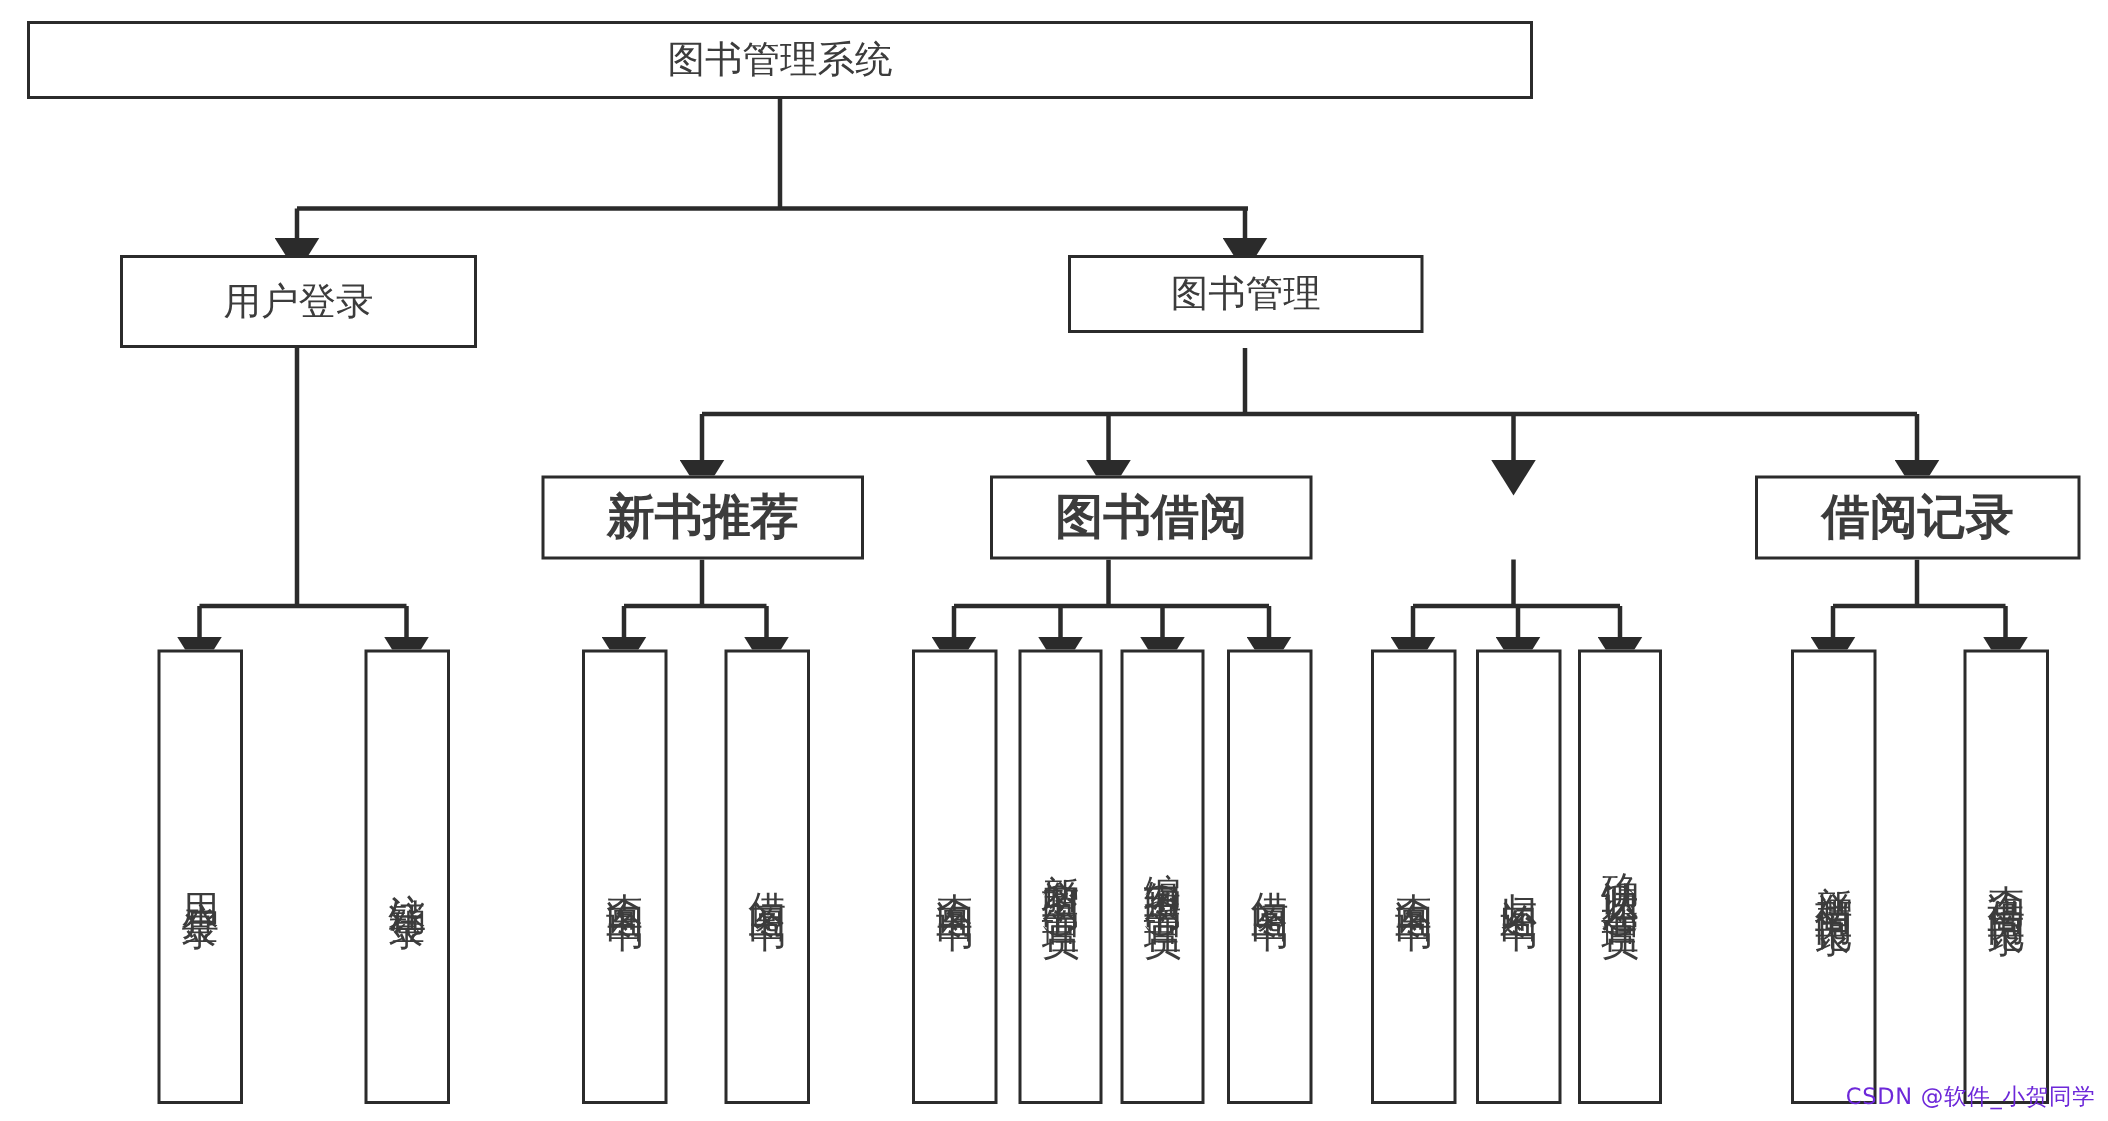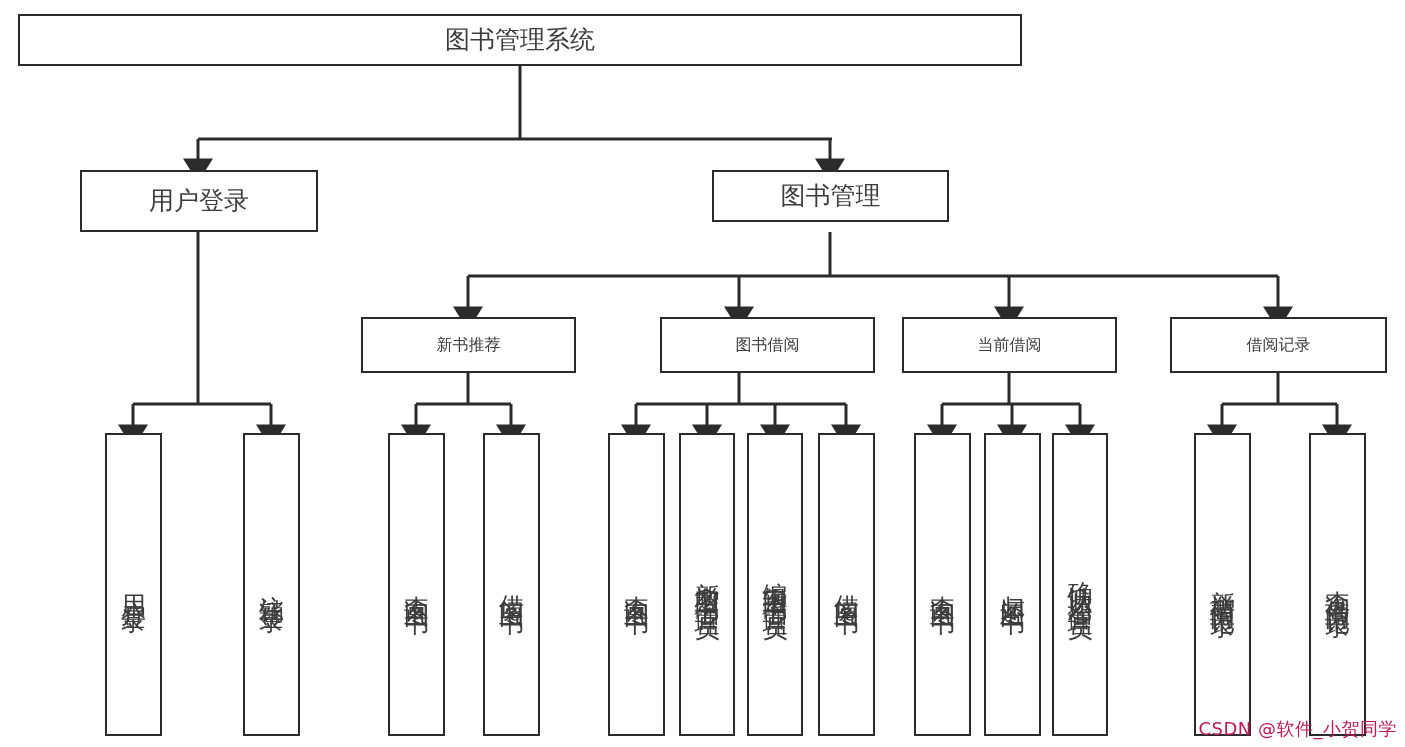--- a/index.html
+++ b/index.html
@@ -38,41 +38,41 @@
   }
   .node-label {
     color: #3c3c3c;
     font-family: "DejaVu Sans", "Liberation Sans", sans-serif;
     line-height: 1.12;
     text-align: center;
     white-space: nowrap;
   }
   .node.root .node-label { font-size: 25px; }
   .node.level2 .node-label { font-size: 25px; }
-  .node.level3 .node-label { font-size: 16px; }
+  .node.level3 .node-label { font-size: 32px; font-weight: bold; }
 
   .node.leaf {
     align-items: center;
     justify-content: center;
   }
   .node.leaf .node-label {
     writing-mode: vertical-rl;
     text-orientation: upright;
     font-size: 25px;
     letter-spacing: 5px;
     line-height: 1;
     white-space: normal;
   }
 
   #watermark {
     position: absolute;
     right: 8px;
     bottom: 6px;
-    font-size: 18px;
-    color: #be185d;
+    font-size: 15px;
+    color: #6d28d9;
     font-family: "DejaVu Sans", "Liberation Sans", sans-serif;
     letter-spacing: 0.5px;
     z-index: 5;
     white-space: nowrap;
   }
 </style>
 </head>
 <body>
 
 <div id="diagram-root">
@@ -141,23 +141,20 @@
   </div>
 
   <div class="node level3" style="left:361px; top:317px; width:215px; height:56px;">
     <span class="node-label">新书推荐</span>
   </div>
 
   <div class="node level3" style="left:632px; top:317px; width:215px; height:56px;margin-left:28px;">
     <span class="node-label">图书借阅</span>
   </div>
 
-  <div class="node level3" style="left:902px; top:317px; width:215px; height:56px;">
-    <span class="node-label">当前借阅</span>
-  </div>
 
   <div class="node level3" style="left:1170px; top:317px; width:217px; height:56px;">
     <span class="node-label">借阅记录</span>
   </div>
 
   <div class="node leaf" style="left:105px; top:433px; width:57px; height:303px;">
     <span class="node-label">用户登录</span>
   </div>
 
   <div class="node leaf" style="left:243px; top:433px; width:57px; height:303px;">

